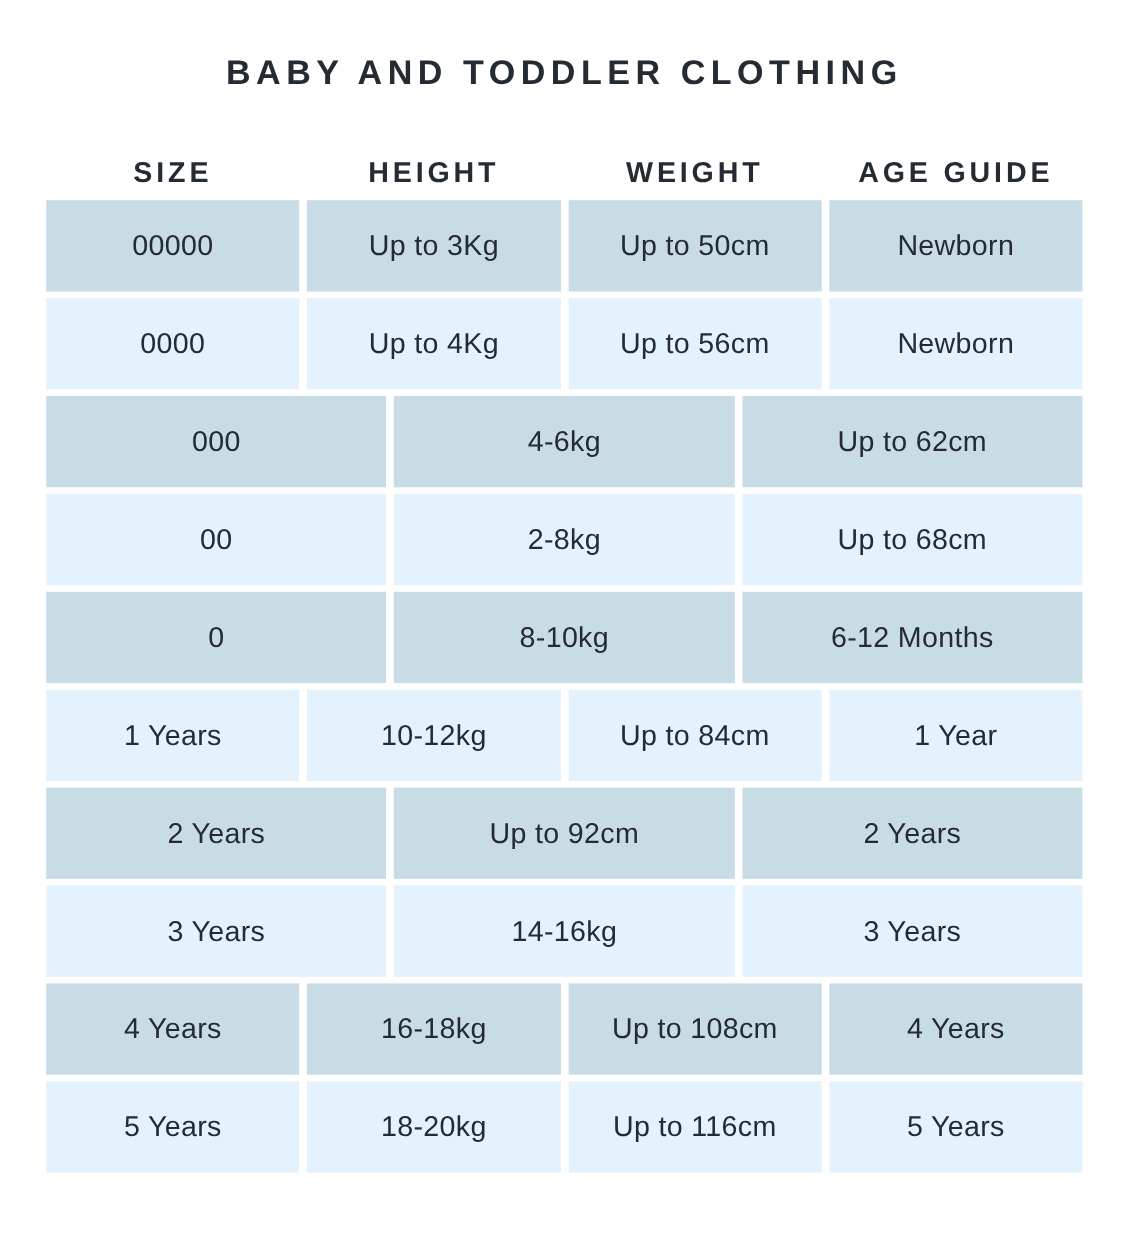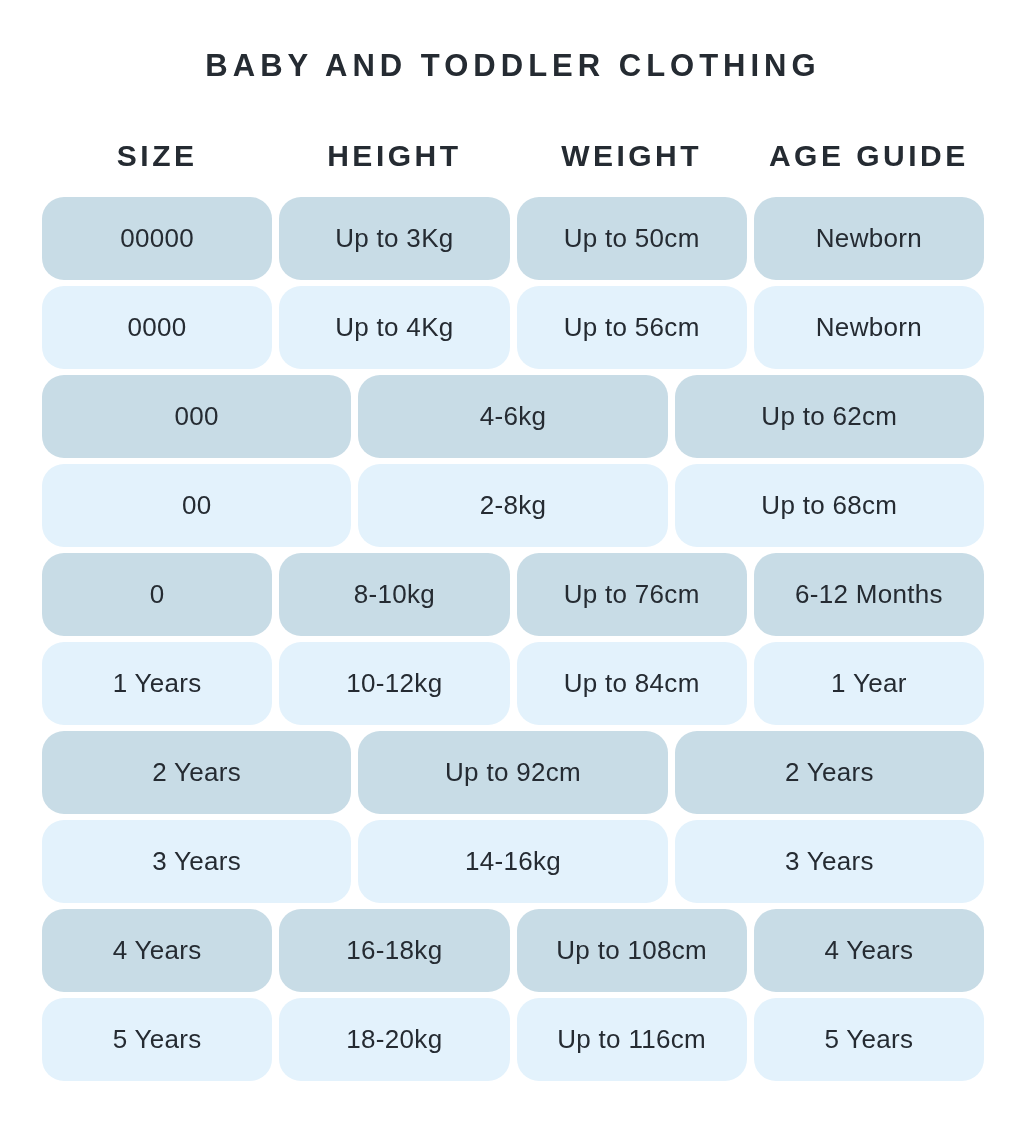--- a/index.html
+++ b/index.html
@@ -1,15 +1,15 @@
 <!DOCTYPE html>
 <html style="--background: #ffffff; --row-dark: #c8dce6; --row-light: #e3f2fc; --text: #252b32;"><head>
 <meta charset="utf-8">
 <style>
-  * { margin: 0; padding: 0; box-sizing: border-box; border-radius: 22px; }
+  * { margin: 0; padding: 0; box-sizing: border-box; }
 
   html, body {
     background: var(--background, #ffffff);
   }
 
   .page {
     width: 1024px;
     height: 1123px;
     margin: 0 auto;
     background: var(--background, #ffffff);
@@ -32,31 +32,31 @@
     column-gap: 7px;
     margin-top: 52px;
     height: 40px;
   }
 
   .header-cell {
     flex: 1;
     display: flex;
     align-items: center;
     justify-content: center;
-    font-size: 30px;
+    font-size: 26px;
     font-weight: 700;
     letter-spacing: 3.5px;
     line-height: 40px;
   }
 
   .size-table {
     display: flex;
     flex-direction: column;
     row-gap: 6px;
-    margin-top: 21px;
+    margin-top: 6px;
   }
 
   .row {
     display: flex;
     column-gap: 7px;
     height: 83px;
   }
 
   .row:nth-child(odd) .cell { background: var(--row-dark, #c8dce6); }
   .row:nth-child(even) .cell { background: var(--row-light, #e3f2fc); }
@@ -109,21 +109,20 @@
 
     <div class="row">
       <div class="cell">00</div>
       <div class="cell">2-8kg</div>
       <div class="cell">Up to 68cm</div>
     </div>
 
     <div class="row">
       <div class="cell">0</div>
       <div class="cell">8-10kg</div>
-      <div class="cell">Up to 76cm</div>
       <div class="cell">6-12 Months</div>
     </div>
 
     <div class="row">
       <div class="cell">1 Years</div>
       <div class="cell">10-12kg</div>
       <div class="cell">Up to 84cm</div>
       <div class="cell">1 Year</div>
     </div>
 

